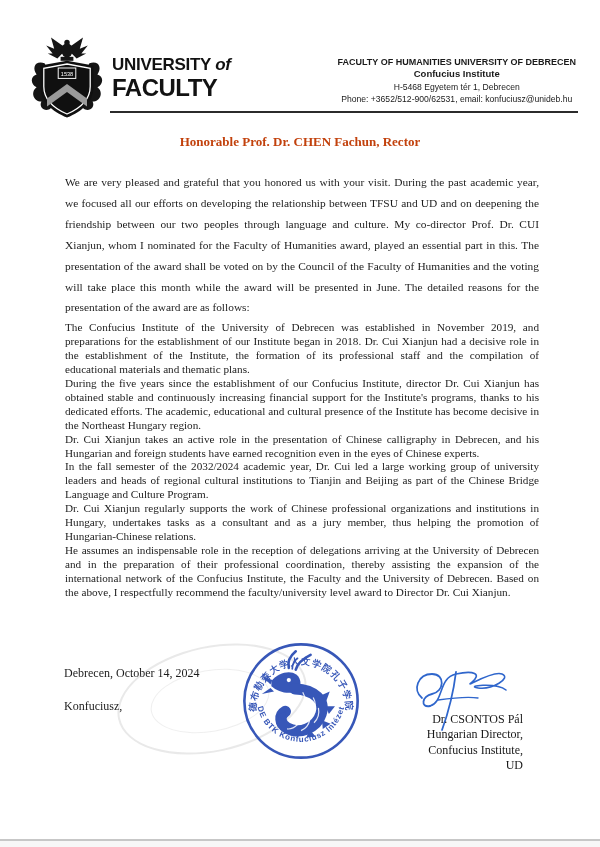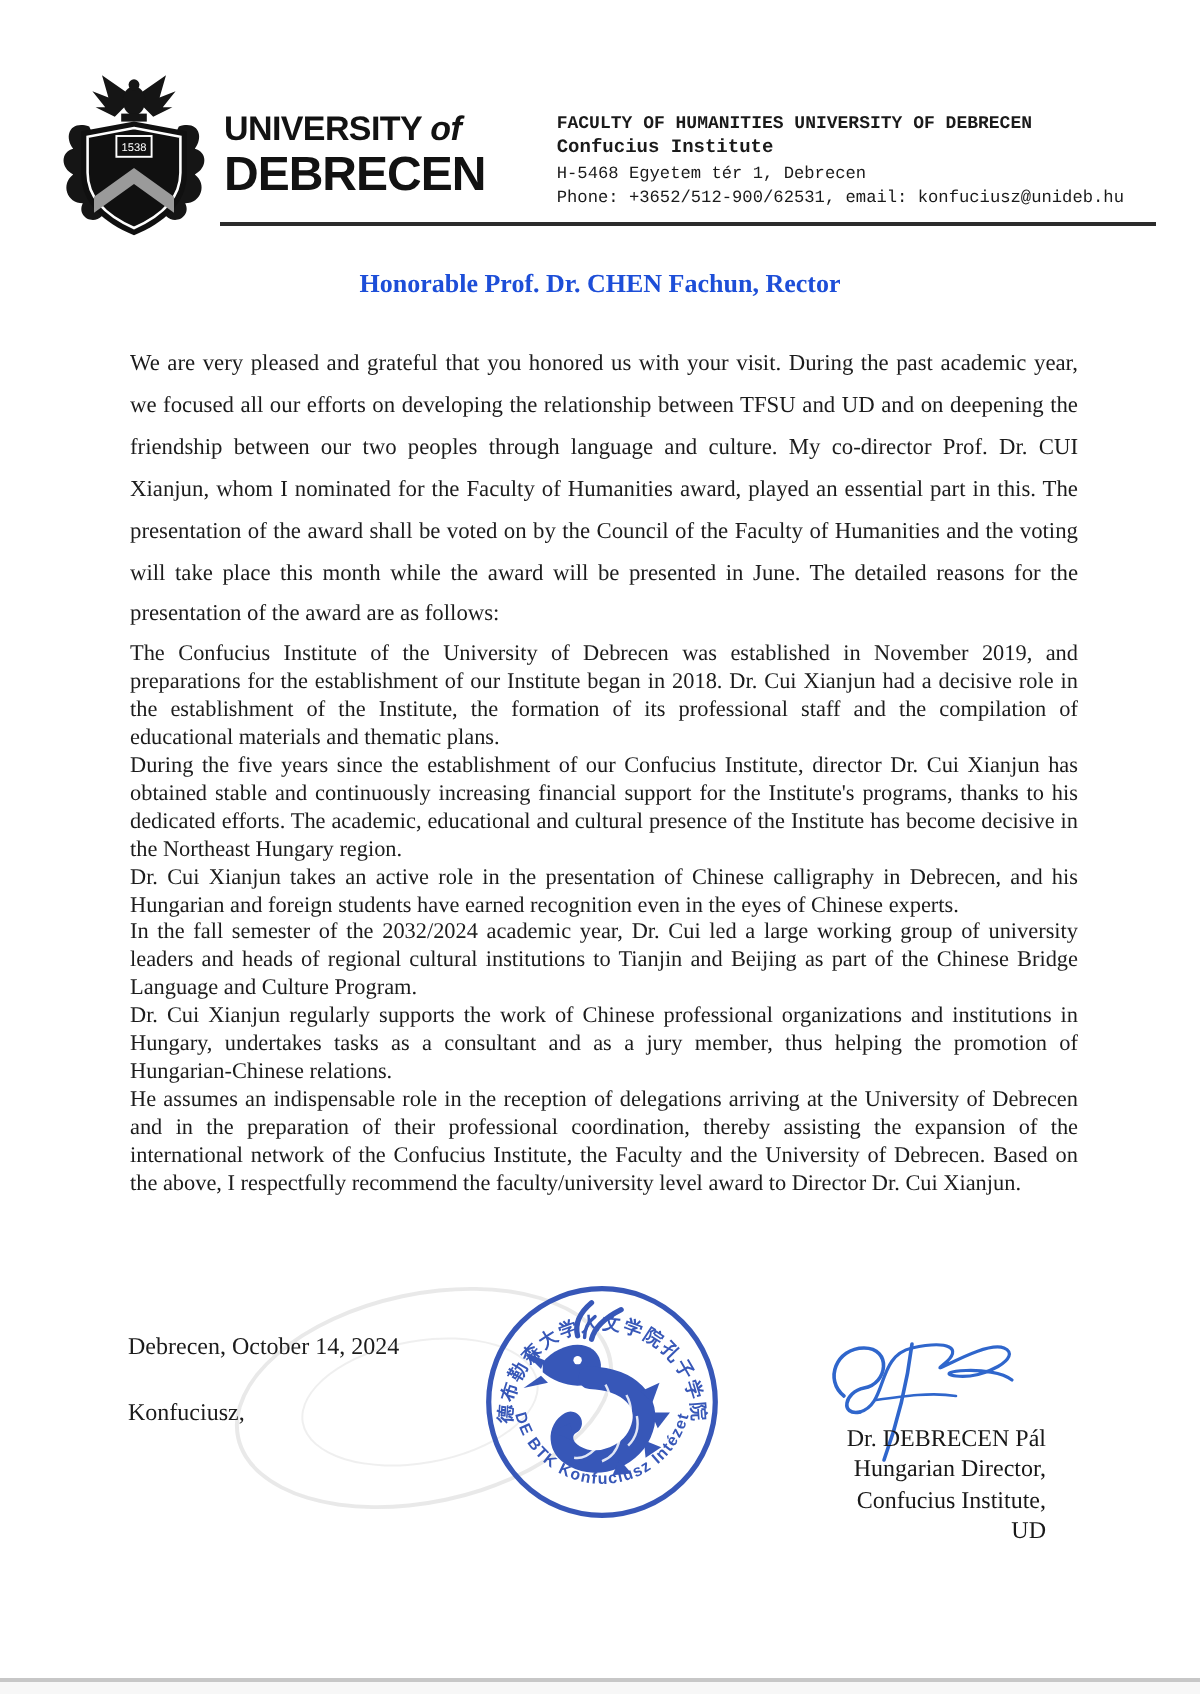--- a/index.html
+++ b/index.html
@@ -9,30 +9,30 @@
     font-family:"Liberation Serif", serif;color:#1c1c1c;
   }
   
   .crest{position:absolute;left:27px;top:36px;width:80px;height:84px;}
   .logo-text{position:absolute;left:112px;top:56px;line-height:1;color:#121212;
     font-family:"Liberation Sans", sans-serif;font-weight:bold;}
   .logo-line1{font-size:17px;letter-spacing:-0.3px;}
   .logo-line1 .of{font-style:italic;font-weight:600;}
   .logo-line2{font-size:24px;letter-spacing:-0.5px;margin-top:3px;}
   .contact{
-    position:absolute;right:38px;top:56px;text-align:left;
-    font-family:Liberation Mono, monospace;font-size:8.6px;line-height:12.4px;color:#1a1a1a;
+    position:absolute;right:24px;top:56px;text-align:center;
+    font-family:Liberation Sans, sans-serif;font-size:8.6px;line-height:12.4px;color:#1a1a1a;
   }
   .contact .b1{font-weight:bold;font-size:9px;}
   .contact .b2{font-weight:bold;font-size:9.5px;}
   .header-rule{position:absolute;left:110px;top:111px;width:468px;height:2.4px;background:#2b2b2b;}
   
   .salutation{
     position:absolute;left:0;top:134px;width:100%;text-align:center;
-    font-weight:bold;font-size:13px;color:#1d4ed8;
+    font-weight:bold;font-size:13px;color:#c2410c;
   }
   .letter-body{position:absolute;left:65px;top:172px;width:474px;text-align:justify;}
   .intro{font-size:11.4px;line-height:20.9px;margin:0 0 3px 0;}
   .section-heading{
     font-size:11.2px;line-height:13.9px;margin:0;text-decoration:underline;
   }
   .para{font-size:11.2px;line-height:13.9px;margin:0;}
   .date-line{position:absolute;left:64px;top:666px;font-size:12px;}
   .closing{position:absolute;left:64px;top:699px;font-size:12px;}
   
@@ -71,21 +71,21 @@
     <path d="M50,35 L79,40.5 L79,63 C79,79 67,90 50,97.5 C33,90 21,79 21,63 L21,40.5 Z" fill="none" stroke="#ffffff" stroke-width="1.6"></path>
 
     <path d="M50,60 L75,78 L75,88 L50,70 L25,88 L25,78 Z" fill="#9a9a9a"></path>
 
     <rect x="39" y="40" width="22" height="13" fill="#101010" stroke="#ffffff" stroke-width="1.2"></rect>
     <text x="50" y="49.5" text-anchor="middle" font-size="7" fill="#ffffff" font-family="Liberation Sans, sans-serif">1538</text>
   </svg>
 
   <div class="logo-text">
     <div class="logo-line1"><span>UNIVERSITY</span> <span class="of">of</span></div>
-    <div class="logo-line2">DEBRECEN</div>
+    <div class="logo-line2">FACULTY</div>
   </div>
 
   <div class="contact">
     <div class="b1">FACULTY OF HUMANITIES UNIVERSITY OF DEBRECEN</div>
     <div class="b2">Confucius Institute</div>
     <div>H-5468 Egyetem tér 1, Debrecen</div>
     <div>Phone: +3652/512-900/62531, email: konfuciusz@unideb.hu</div>
   </div>
 
   <div class="header-rule"></div>
@@ -150,21 +150,21 @@
   </svg>
 
   <svg class="signature" viewBox="0 0 110 70">
     <path d="M14,34 C4,26 10,10 24,10 C38,10 36,28 24,30 C14,32 12,44 22,42" fill="none" stroke="#2f66cc" stroke-width="1.8" stroke-linecap="round"></path>
     <path d="M22,42 C36,38 30,14 48,10 C66,6 74,10 64,18 C54,26 84,6 94,10 C104,14 84,26 70,24 C56,22 88,18 98,26" fill="none" stroke="#2f66cc" stroke-width="1.6" stroke-linecap="round"></path>
     <path d="M48,8 C46,24 42,44 34,66" fill="none" stroke="#2f66cc" stroke-width="1.8" stroke-linecap="round"></path>
     <path d="M30,36 C44,34 58,32 70,34" fill="none" stroke="#2f66cc" stroke-width="1.3" stroke-linecap="round"></path>
   </svg>
 
   <div class="sign-block">
-    <div>Dr. DEBRECEN Pál</div>
+    <div>Dr. CSONTOS Pál</div>
     <div>Hungarian Director,</div>
     <div>Confucius Institute,</div>
     <div>UD</div>
   </div>
 
   <div class="page-edge"></div>
   <div class="page-below"></div>
 </div>
 
 </body></html>

